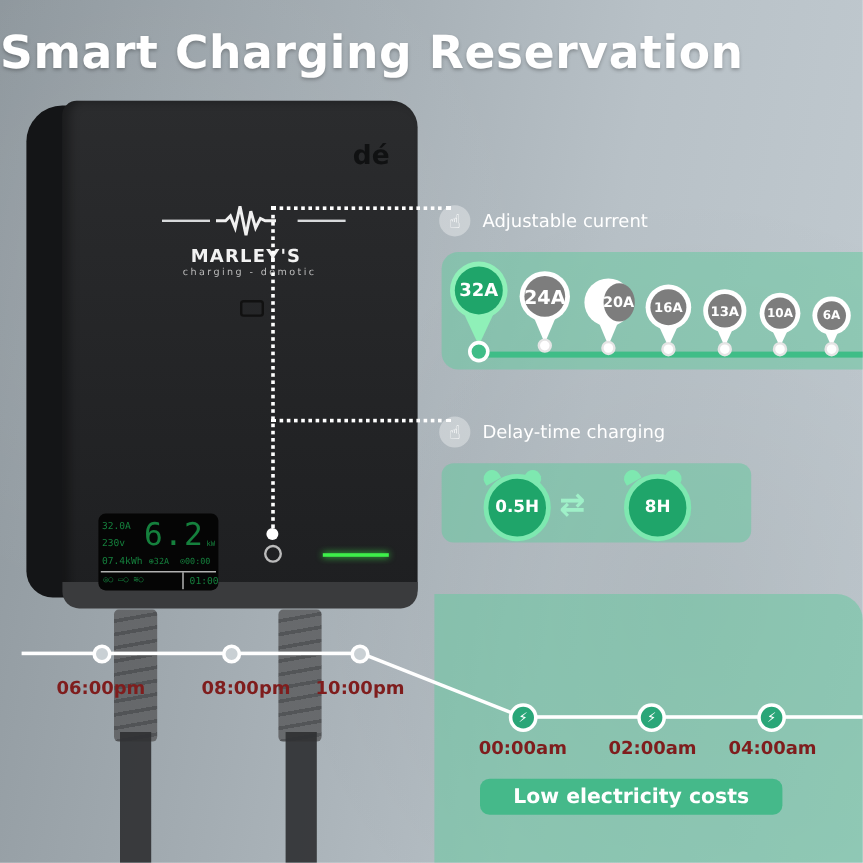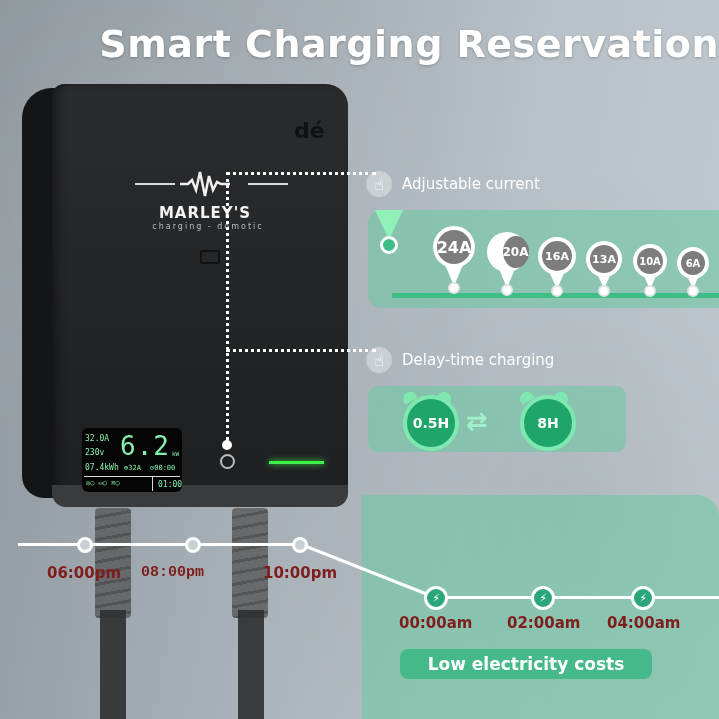--- a/index.html
+++ b/index.html
@@ -3,41 +3,41 @@
 <meta charset="utf-8">
 <style>
   html,body{margin:0;padding:0;}
   body{width:719px;height:719px;overflow:hidden;position:relative;
     font-family:"DejaVu Sans","Liberation Sans",sans-serif;
     background:linear-gradient(100deg,#8e979d 0%,#a4adb3 35%,#b8c1c7 65%,#c2cbd1 100%);}
   .wall-tex{position:absolute;inset:0;
     background:
       radial-gradient(circle at 20% 30%,rgba(255,255,255,.08),transparent 40%),
       radial-gradient(circle at 80% 70%,rgba(0,0,0,.06),transparent 45%);}
-  .title{position:absolute;left:0;right:0;top:22px;text-align:right;
+  .title{position:absolute;left:0;right:0;top:22px;text-align:left;
     font-family:"DejaVu Sans",sans-serif;font-weight:bold;font-size:38px;color:#fff;
     letter-spacing:0.5px;text-shadow:0 1px 3px rgba(0,0,0,.25);}
 
   
   .charger-side{position:absolute;left:22px;top:88px;width:40px;height:410px;
     background:#141517;border-radius:30px 0 0 22px;}
   .charger{position:absolute;left:52px;top:84px;width:296px;height:418px;
     background:linear-gradient(180deg,#2b2c2e 0%,#232426 60%,#1e1f21 100%);
     border-radius:12px 22px 12px 12px;box-shadow:inset 6px 0 8px rgba(0,0,0,.35);}
   .charger-bottom{position:absolute;left:52px;top:485px;width:296px;height:22px;
     background:#3a3b3d;border-radius:0 0 14px 14px;}
   .logo-de{position:absolute;left:294px;top:118px;font-weight:bold;font-size:22px;color:#101112;}
   .wave-line{position:absolute;height:2px;background:#d7d9db;top:183px;}
   .brand{position:absolute;left:145px;top:204px;width:120px;text-align:center;
     font-weight:bold;font-size:15px;color:#f2f2f2;letter-spacing:1px;}
   .brand-sub{position:absolute;left:133px;top:222px;width:150px;text-align:center;
     font-size:8px;color:#bcbcbc;letter-spacing:2px;}
   .btn-rect{position:absolute;left:200px;top:250px;width:16px;height:10px;border:2px solid #111;border-radius:3px;}
   .lcd{position:absolute;left:82px;top:428px;width:100px;height:64px;background:#050505;border-radius:6px;
-    font-family:"DejaVu Sans Mono",monospace;color:#86efac;}
+    font-family:"DejaVu Sans Mono",monospace;color:#15803d;}
   .lcd .small{position:absolute;font-size:8px;}
   .lcd .big{position:absolute;left:38px;top:3px;font-size:26px;letter-spacing:1px;}
   .lcd .unit{position:absolute;left:90px;top:22px;font-size:6px;}
   .lcd .sep{position:absolute;left:2px;right:2px;top:48px;height:1px;background:#ddd;}
   .lcd .vsep{position:absolute;left:70px;top:49px;width:1px;height:14px;background:#ddd;}
   .dot-w{position:absolute;left:222px;top:440px;width:10px;height:10px;border-radius:50%;background:#fff;}
   .ring-w{position:absolute;left:220px;top:454px;width:11px;height:11px;border-radius:50%;border:2px solid #bbb;}
   .led{position:absolute;left:269px;top:461px;width:55px;height:3px;background:#3ef04a;box-shadow:0 0 6px #3ef04a;}
 
   
@@ -132,20 +132,23 @@
 <div class="cable" style="left:238px;top:610px;height:109px;"></div>
 
 <div class="feat" style="left:366px;top:171px;">
   <span class="hand">☝</span>
   <span>Adjustable current</span>
 </div>
 <div class="panel-green cur-panel"></div>
 <div class="cur-track"></div>
 
 <div class="pin active" style="left:375px;top:218px;">
+  <div class="head" style="width:48px;height:48px;">
+      <div class="inner" style="width:40px;height:40px;font-size:15px;">32A</div>
+    </div>
   <div class="tail" style="border-left-width:14px;border-right-width:14px;border-top-width:30px;"></div>
   <div class="base"></div>
 </div>
 <div class="pin" style="left:433px;top:226px;">
   <div class="head" style="width:42px;height:42px;">
       <div class="inner" style="width:34px;height:34px;font-size:16px;">24A</div>
     </div>
   <div class="tail" style="border-left-width:11px;border-right-width:11px;border-top-width:26px;"></div>
   <div class="base"></div>
 </div>
@@ -202,21 +205,21 @@
 <div class="tl" style="left:18px;top:543px;width:282px;"></div>
 <svg style="position:absolute;left:298px;top:542px;" width="140" height="58">
   <line x1="2" y1="2" x2="136" y2="55" stroke="#fff" stroke-width="3"></line>
 </svg>
 <div class="tl" style="left:434px;top:596px;width:285px;"></div>
 
 <div class="node" style="left:77px;top:537px;"></div>
 <div class="node" style="left:185px;top:537px;"></div>
 <div class="node" style="left:292px;top:537px;"></div>
 <div class="tlabel" style="left:47px;top:564px;">06:00pm</div>
-<div class="tlabel" style="left:141px;top:564px;font-family:Liberation Mono, monospace;">08:00pm</div>
+<div class="tlabel" style="left:168px;top:564px;">08:00pm</div>
 <div class="tlabel" style="left:263px;top:564px;">10:00pm</div>
 
 <div class="bolt" style="left:424px;top:586px;">⚡</div>
 <div class="bolt" style="left:531px;top:586px;">⚡</div>
 <div class="bolt" style="left:631px;top:586px;">⚡</div>
 <div class="tlabel" style="left:399px;top:614px;">00:00am</div>
 <div class="tlabel" style="left:507px;top:614px;">02:00am</div>
 <div class="tlabel" style="left:607px;top:614px;">04:00am</div>
 
 <div class="pill">Low electricity costs</div>

